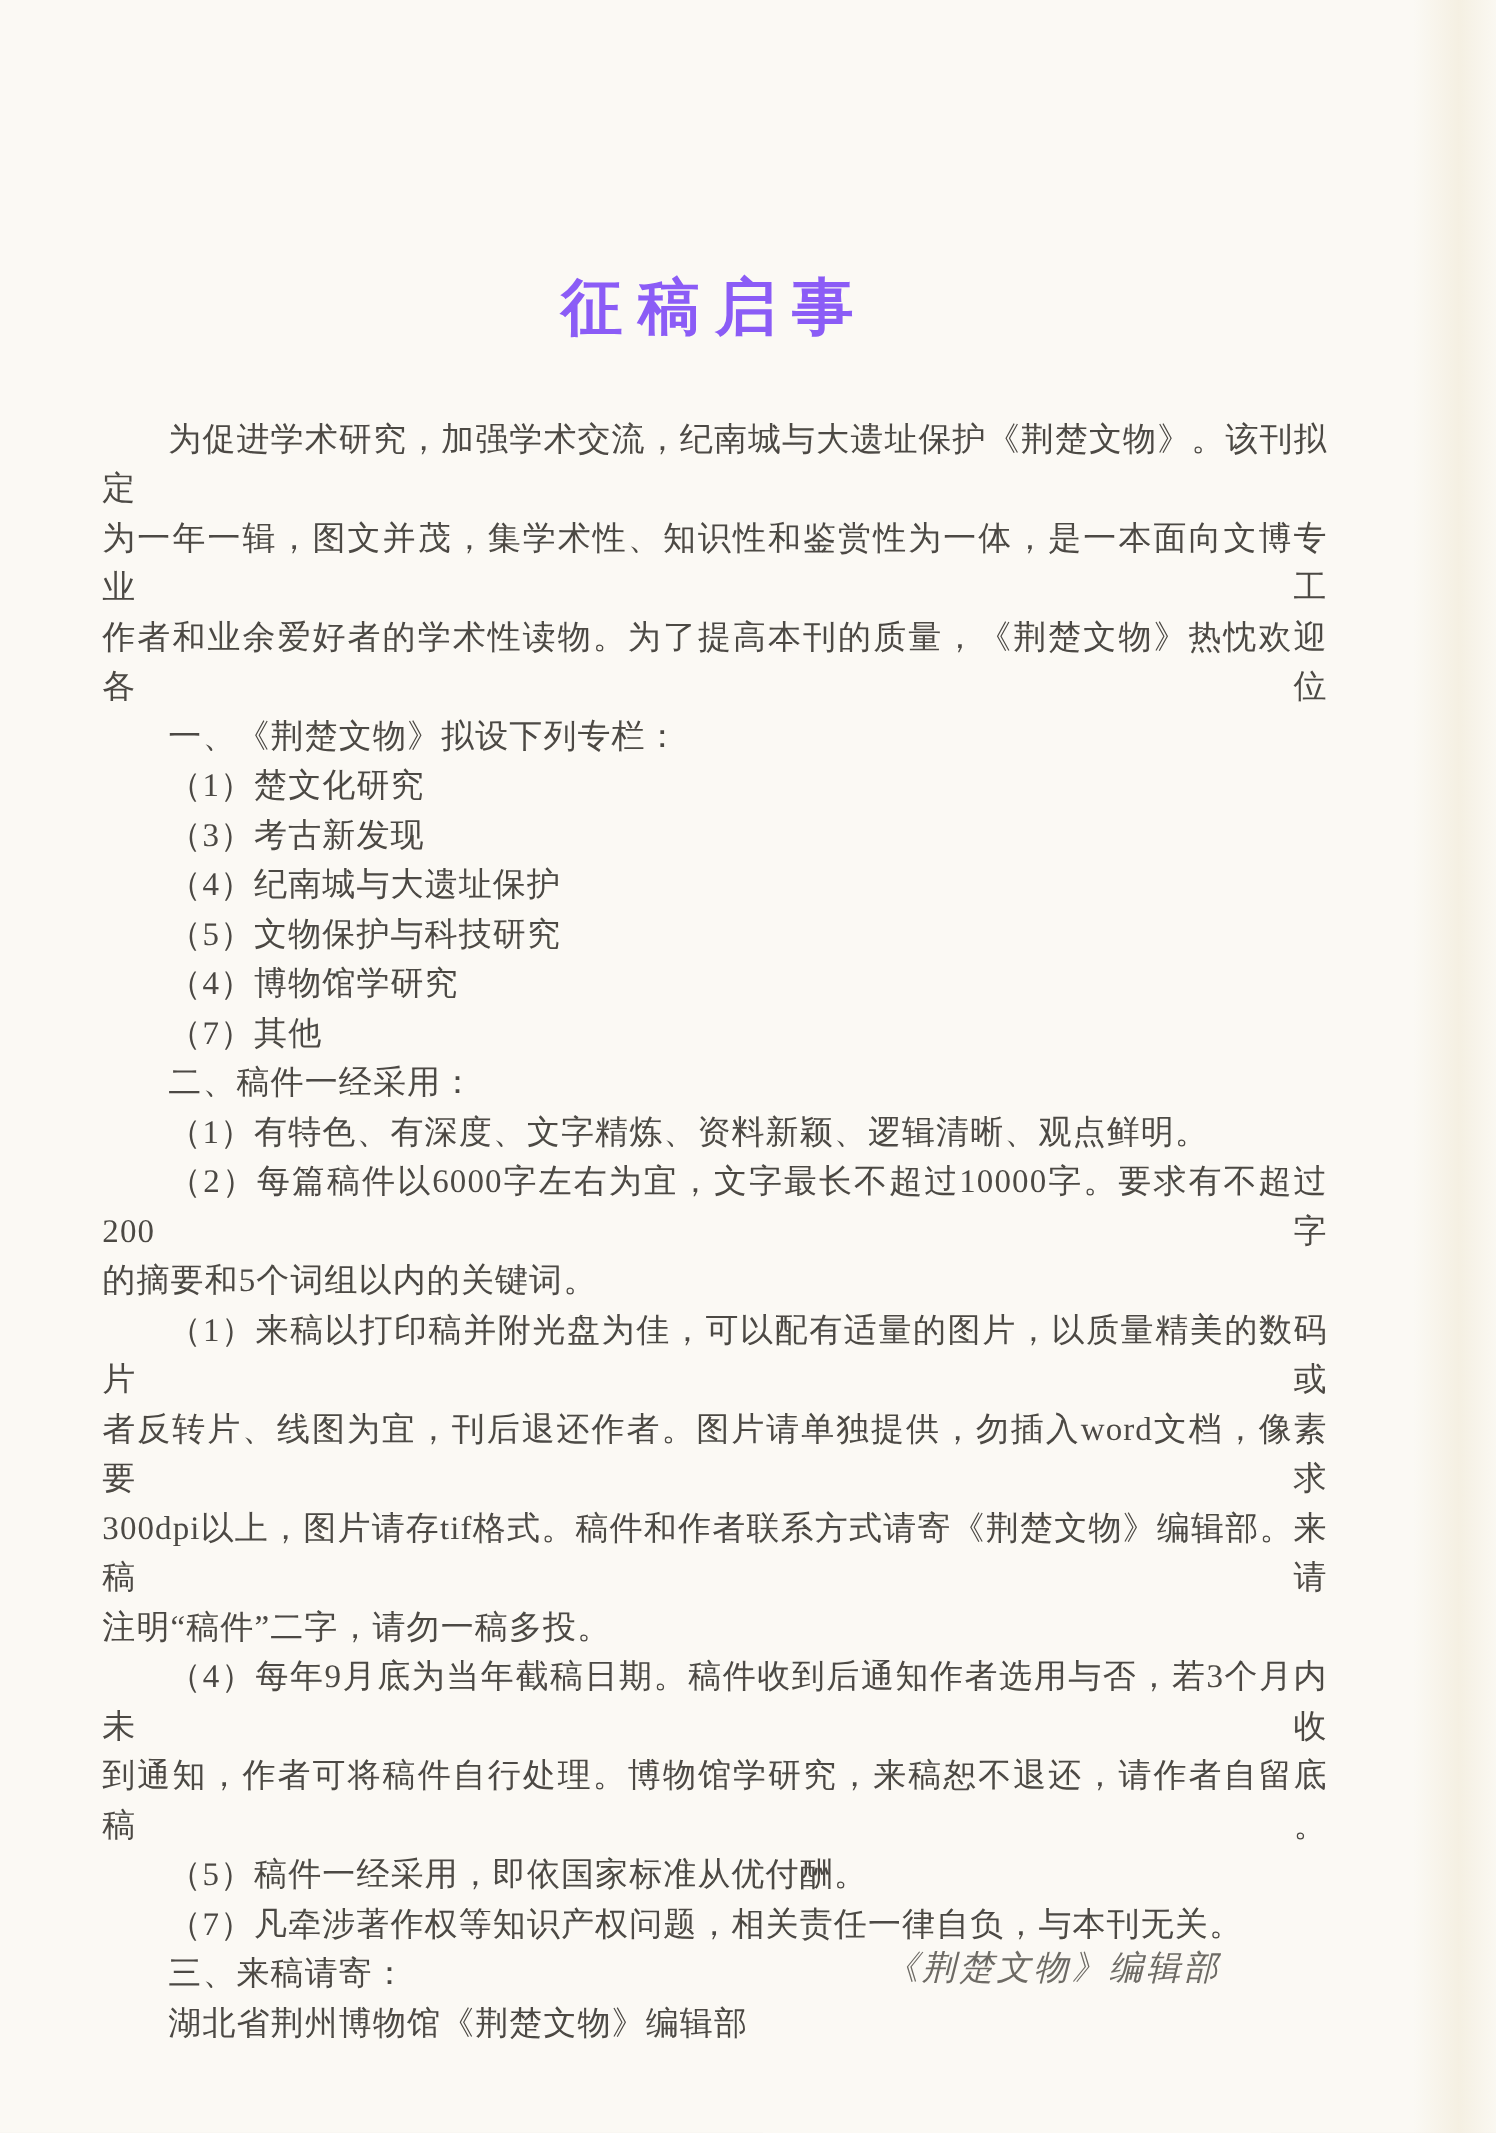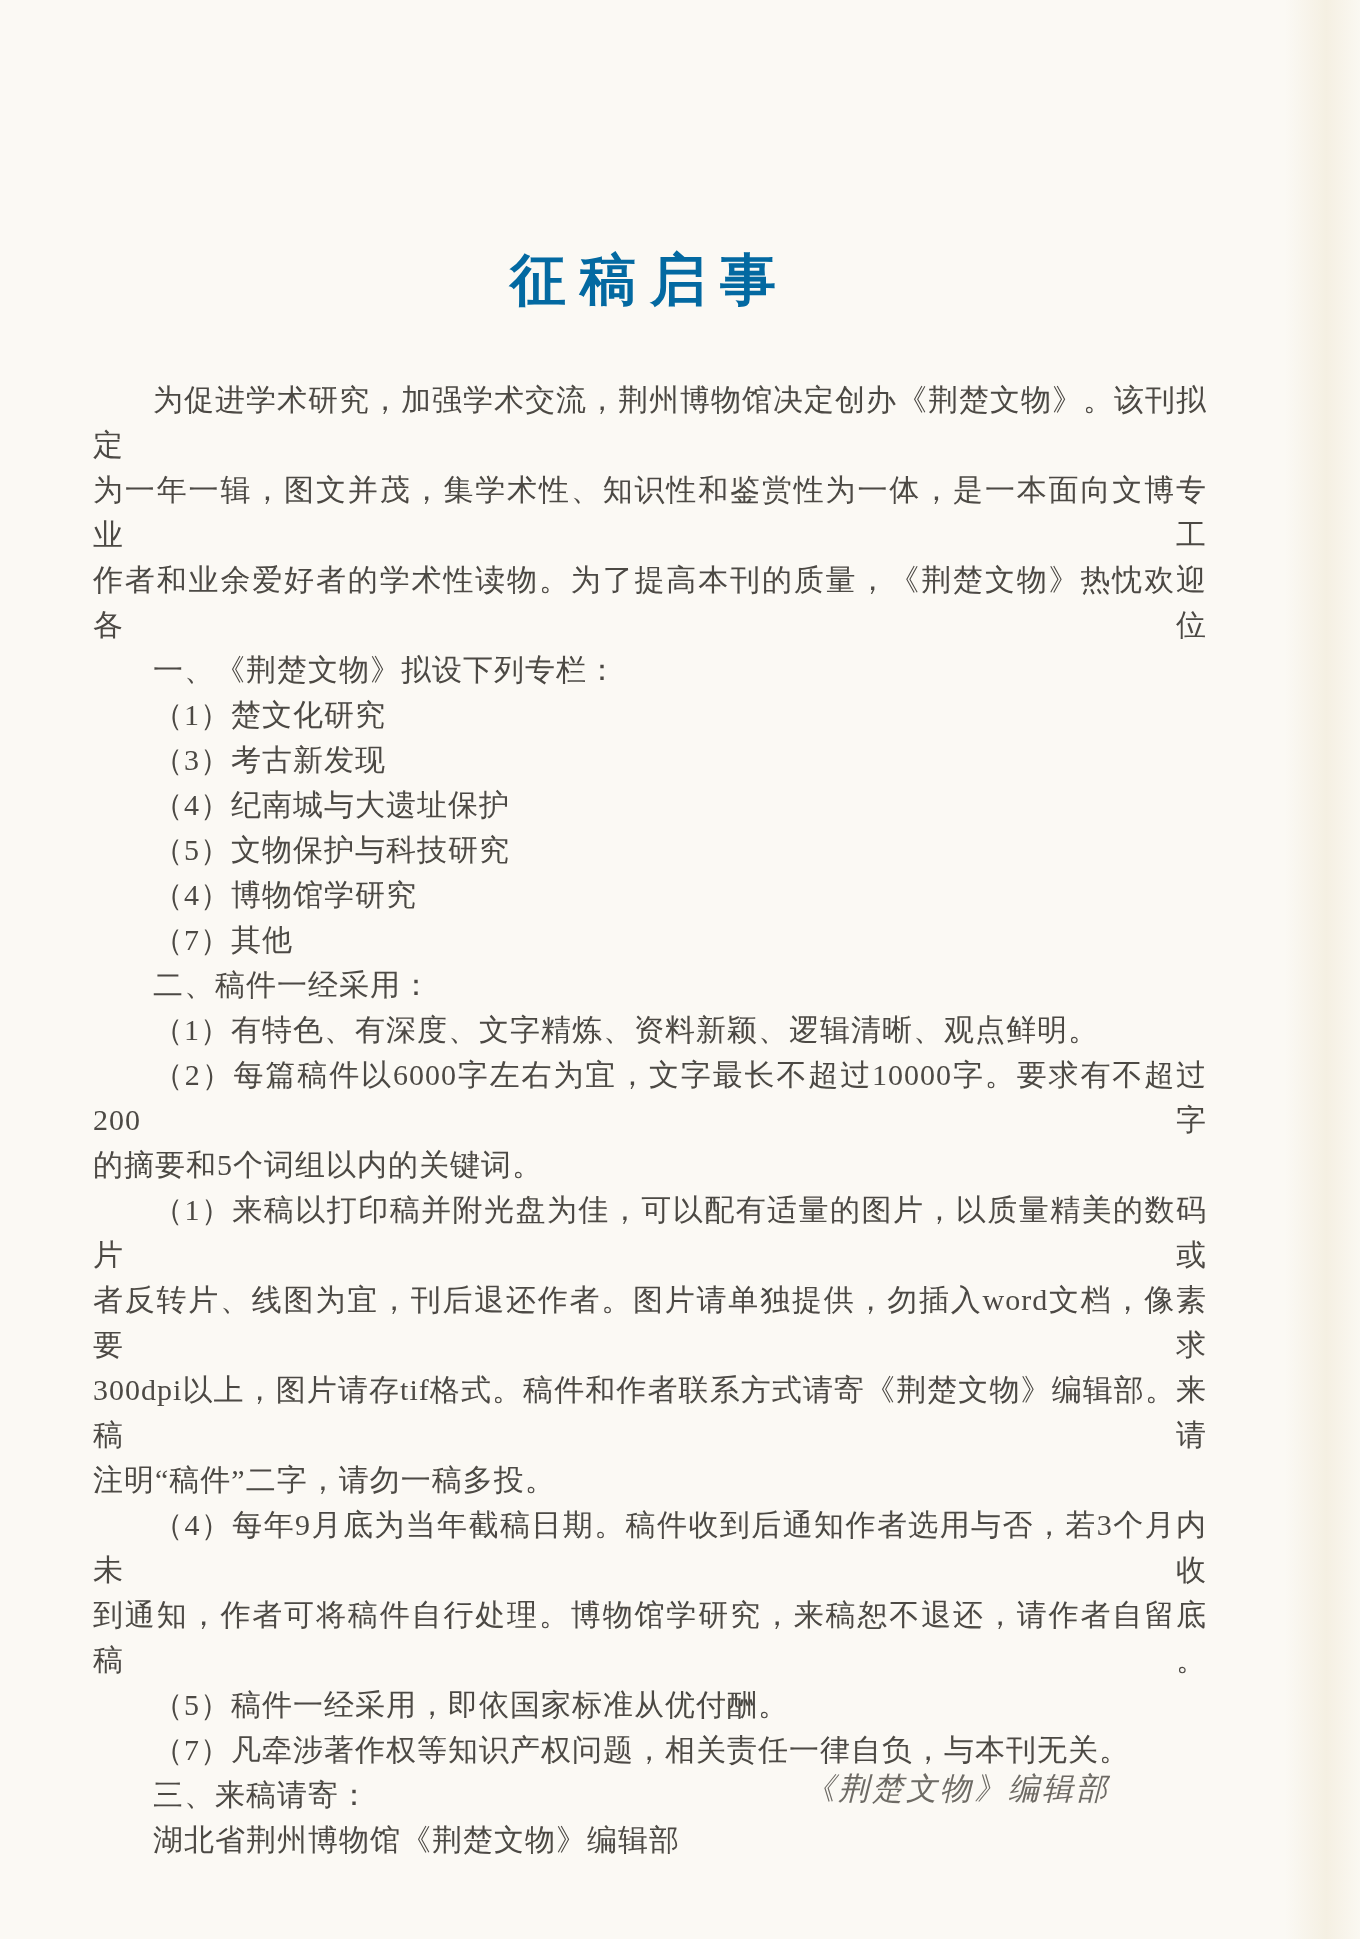--- a/index.html
+++ b/index.html
@@ -32,21 +32,21 @@
     position: absolute;
     left: 93px;
     top: 248px;
     width: 1114px;
     margin: 0;
     text-align: center;
     font-size: 56px;
     line-height: 64px;
     font-weight: bold;
     letter-spacing: 14px;
-    color: #0369a1;
+    color: #8b5cf6;
   }
   .doc-body {
     position: absolute;
     left: 93px;
     top: 377px;
     width: 1114px;
     font-size: 30px;
     line-height: 45px;
     color: #4c4944;
     letter-spacing: 1px;
@@ -76,21 +76,21 @@
 </style>
 </head>
 <body>
 
 <div class="page">
   <div class="page-edge"></div>
 
   <h1 class="doc-title">征稿启事</h1>
 
   <div class="doc-body">
-    <p class="ln indent justify">为促进学术研究，加强学术交流，荆州博物馆决定创办《荆楚文物》。该刊拟定</p>
+    <p class="ln indent justify">为促进学术研究，加强学术交流，纪南城与大遗址保护《荆楚文物》。该刊拟定</p>
     <p class="ln justify">为一年一辑，图文并茂，集学术性、知识性和鉴赏性为一体，是一本面向文博专业工</p>
     <p class="ln justify">作者和业余爱好者的学术性读物。为了提高本刊的质量，《荆楚文物》热忱欢迎各位</p>
 
     <p class="ln indent">一、《荆楚文物》拟设下列专栏：</p>
     <p class="ln indent">（1）楚文化研究</p>
     <p class="ln indent">（3）考古新发现</p>
     <p class="ln indent">（4）纪南城与大遗址保护</p>
     <p class="ln indent">（5）文物保护与科技研究</p>
     <p class="ln indent">（4）博物馆学研究</p>
     <p class="ln indent">（7）其他</p>

